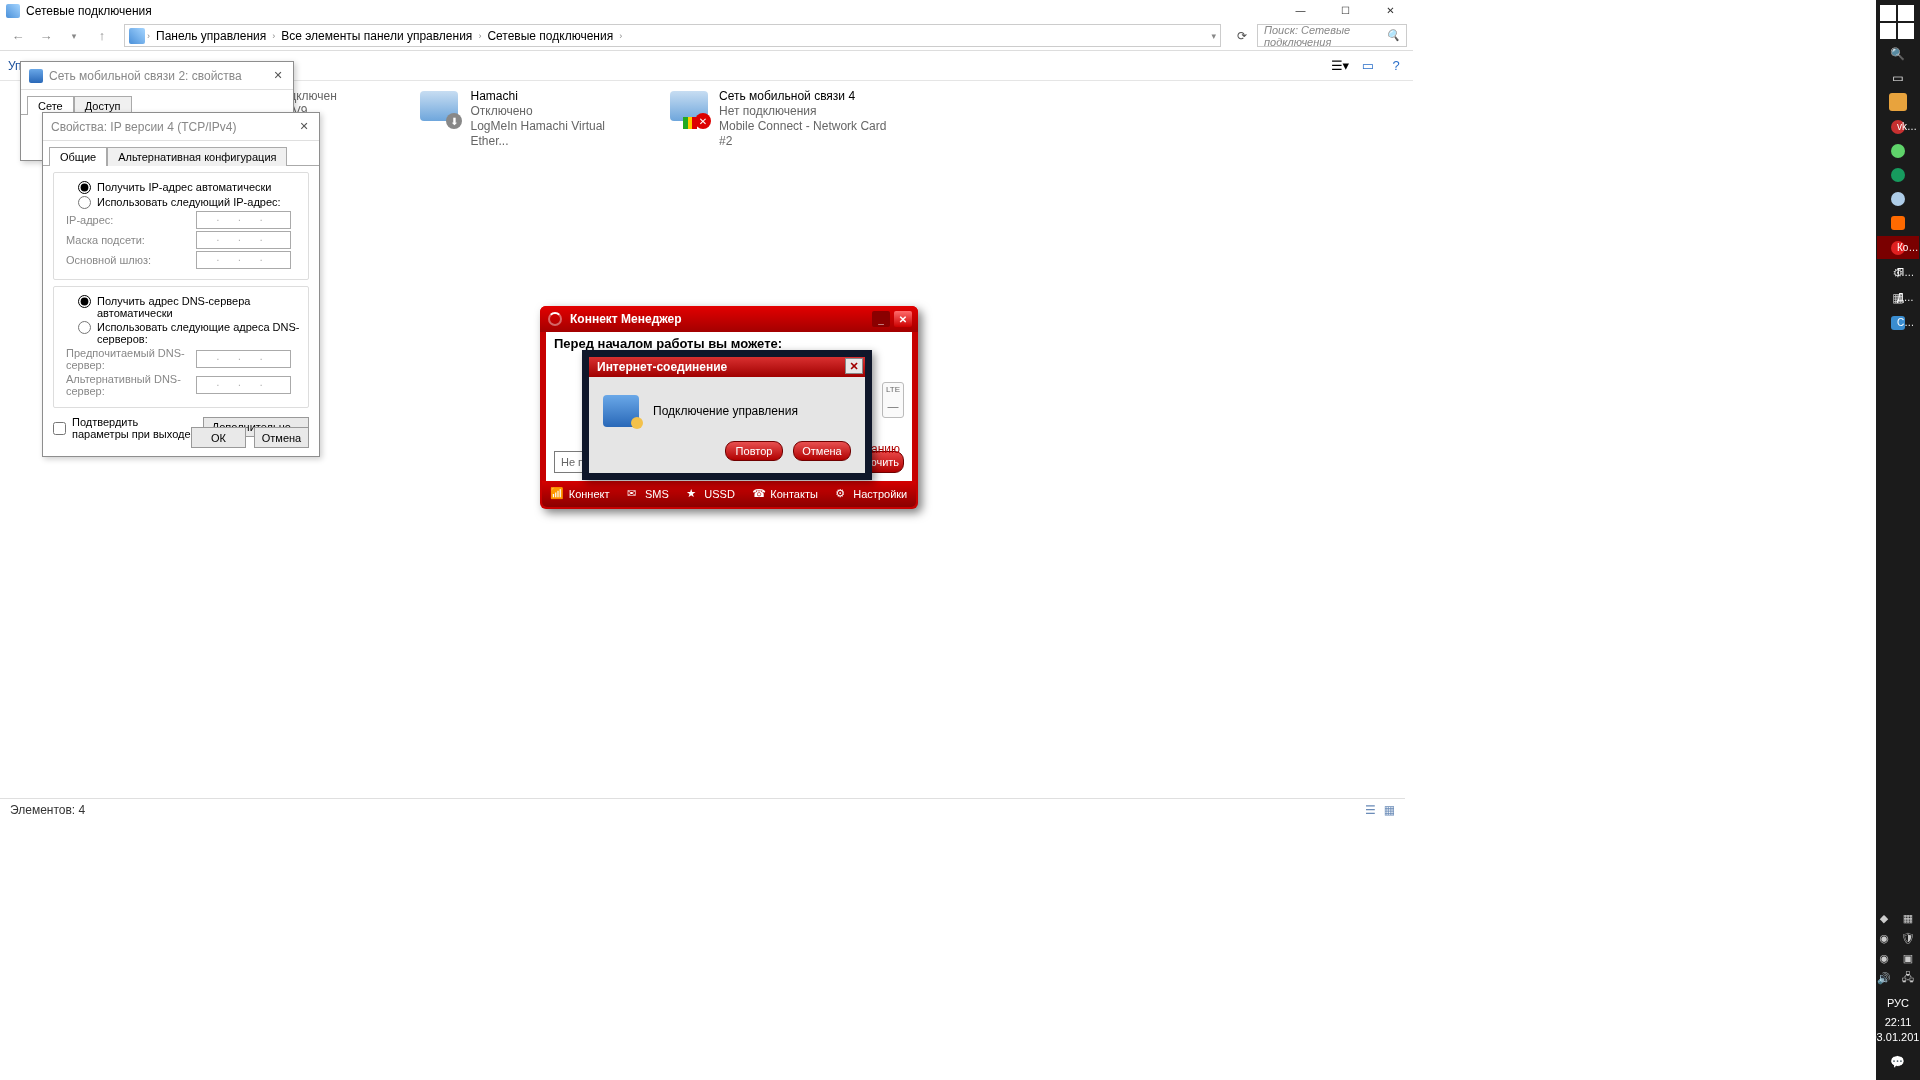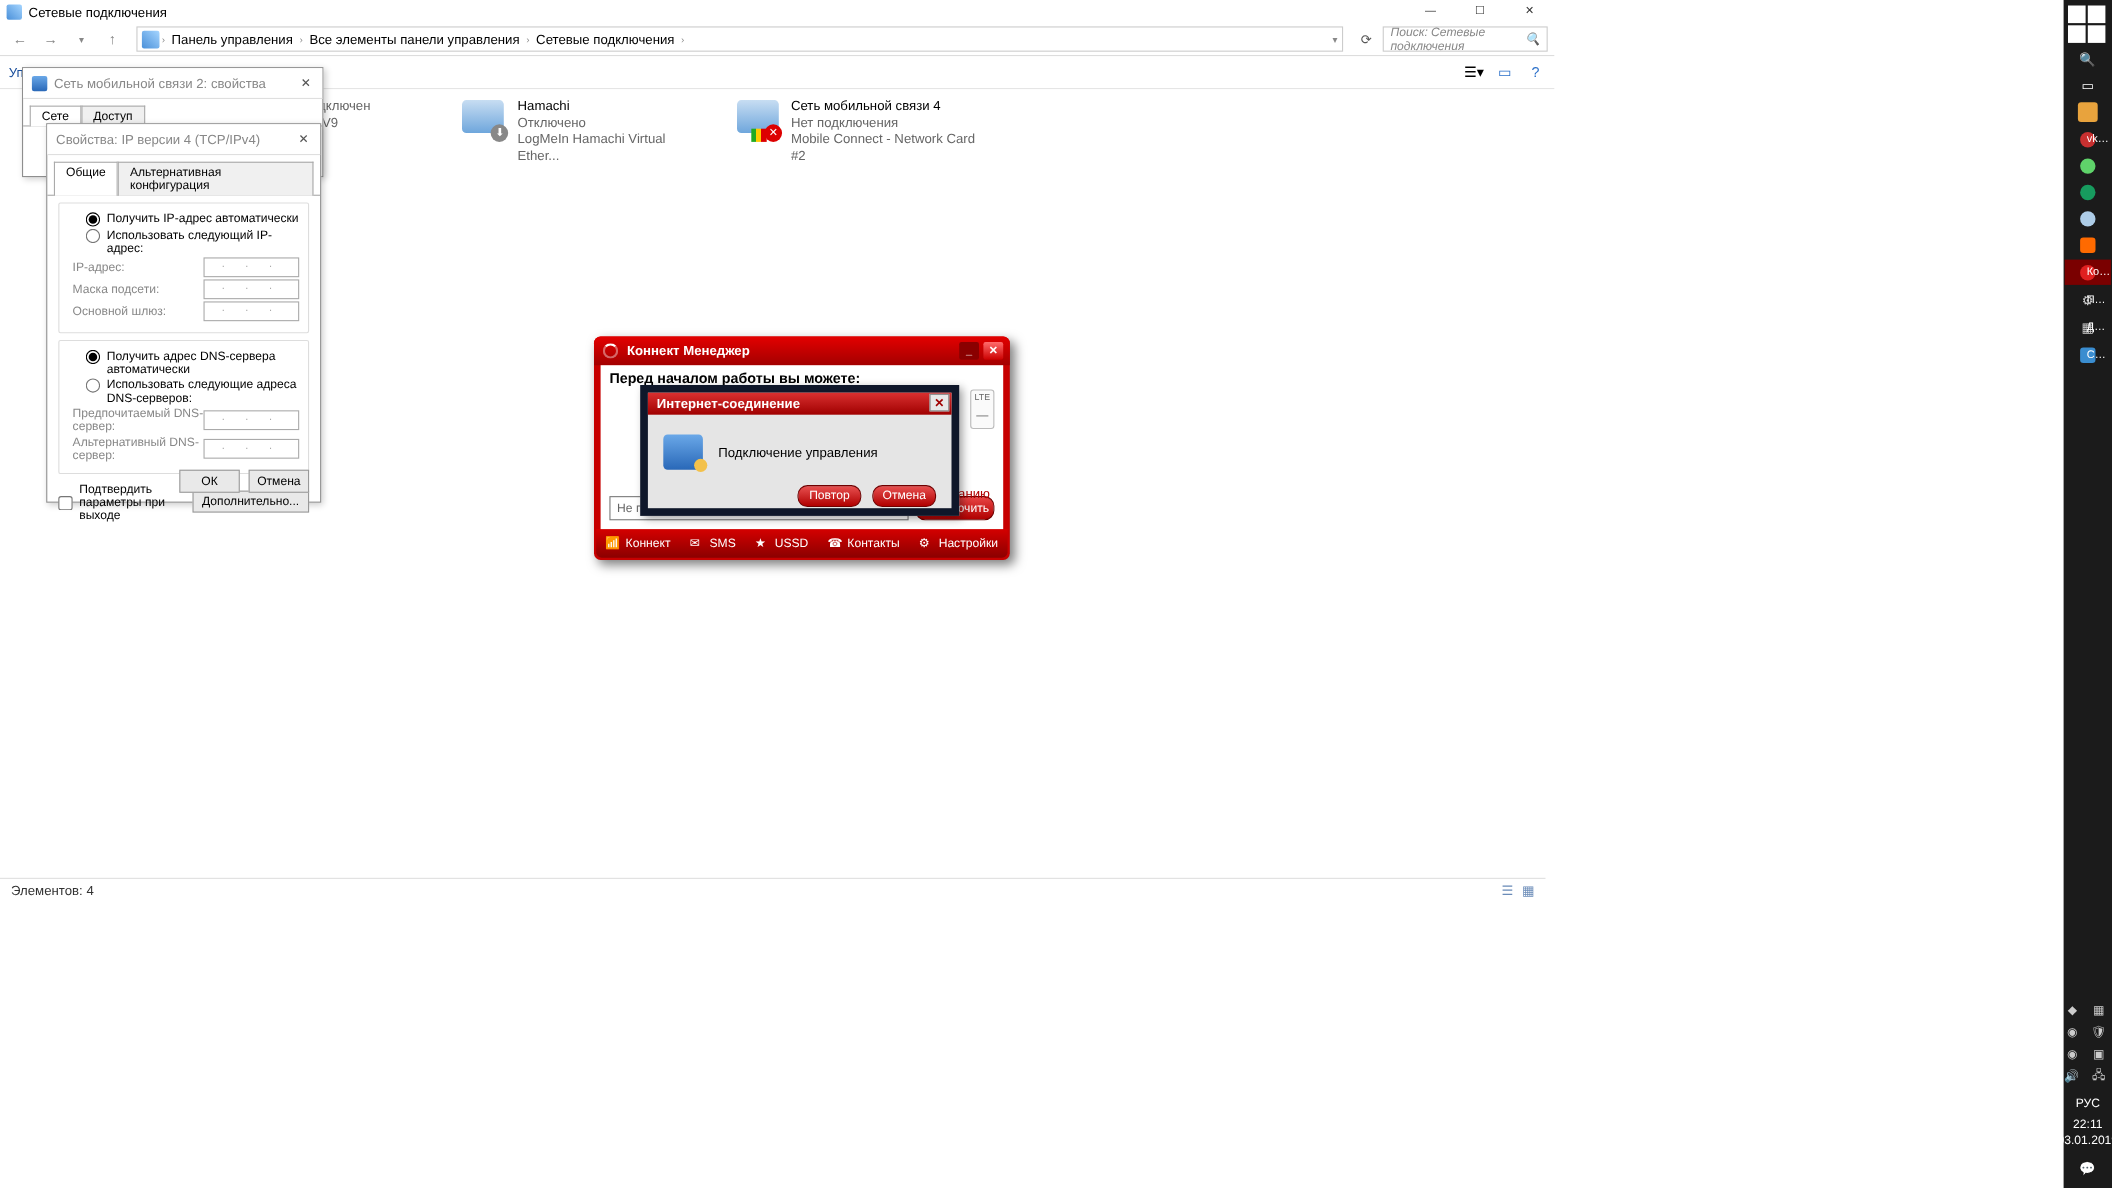--- a/index.html
+++ b/index.html
@@ -44,21 +44,21 @@
 .dlg { position: absolute; background: #fff; border: 1px solid #8e8e8e; box-shadow: 2px 2px 6px rgba(0,0,0,0.2); }
 .dlg-title { height: 28px; background: #fff; display: flex; align-items: center; padding: 0 8px; font-size: 12px; color: #333; border-bottom: 1px solid #dfdfdf; position: relative; }
 .dlg-title.inactive { color: #888; }
 .dlg-close { position: absolute; right: 4px; top: 4px; width: 22px; height: 18px; color: #555; font-size: 11px; display:flex;align-items:center;justify-content:center; }
 
 .props-dlg { left: 20px; top: 61px; width: 274px; height: 100px; }
 .tabs { display: flex; border-bottom: 1px solid #aaa; padding: 6px 6px 0; gap: 0; }
 .tab { padding: 3px 10px; border: 1px solid #aaa; border-bottom: none; background: #fff; font-size: 11px; margin-bottom: -1px; }
 .tab.inactive { background: #f0f0f0; }
 
-.ipv4-dlg { left: 42px; top: 112px; width: 250px; height: 345px; }
+.ipv4-dlg { left: 42px; top: 112px; width: 278px; height: 345px; }
 .ipv4-body { padding: 6px 10px 10px; font-size: 11px; }
 .ipv4-body .info { line-height: 1.35; margin: 4px 0 10px; }
 .radio-row { display: flex; align-items: flex-start; gap: 6px; margin: 2px 0; padding-left: 16px; }
 .radio-row input { accent-color: #000; }
 .field-row { display: flex; align-items: center; margin: 2px 0 2px 4px; }
 .field-row label { width: 130px; color: #888; }
 .ip-input { width: 95px; height: 18px; border: 1px solid #aaa; background: #fff; color: #aaa; text-align: center; letter-spacing: 8px; font-size: 10px; }
 .chk-row { display: flex; align-items: center; gap: 6px; margin-top: 8px; }
 .adv-btn { float: right; padding: 3px 8px; border: 1px solid #999; background: #e9e9e9; font-size: 11px; margin-top: -2px; }
 .dlg-buttons { position: absolute; bottom: 8px; right: 10px; display: flex; gap: 8px; }
@@ -67,38 +67,38 @@
 
 
 .cm-win { position: absolute; left: 540px; top: 306px; width: 378px; background: #c70000; border-radius: 6px; padding: 0; box-shadow: 4px 4px 10px rgba(0,0,0,0.5); }
 .cm-title { height: 26px; display: flex; align-items: center; padding: 0 8px; color: #fff; font-weight: bold; gap: 8px; background: linear-gradient(#e30000,#a30000); border-radius: 6px 6px 0 0; position: relative; }
 .cm-title .spinner { width: 14px; height: 14px; border: 2px solid rgba(255,255,255,0.4); border-top-color: #fff; border-radius: 50%; }
 .cm-title .btns { position: absolute; right: 6px; display: flex; gap: 4px; }
 .cm-tb { width: 18px; height: 16px; background: #8a0000; color: #fff; font-size: 10px; display:flex;align-items:center;justify-content:center; border-radius: 2px; }
 .cm-tb.close { background: linear-gradient(#ff6b6b,#cc0000); }
 .cm-body { background: #fff; margin: 0 6px; padding: 4px 8px 8px; position: relative; }
 .cm-head { font-weight: bold; font-size: 13px; margin-bottom: 6px; }
-.cm-side-badge { position: absolute; right: 8px; top: 22px; width: 22px; height: 36px; border: 1px solid #bbb; border-radius: 3px; font-size: 8px; text-align: center; padding-top: 2px; color: #666; background: #fafafa; }
+.cm-side-badge { position: absolute; right: 8px; top: 50px; width: 22px; height: 36px; border: 1px solid #bbb; border-radius: 3px; font-size: 8px; text-align: center; padding-top: 2px; color: #666; background: #fafafa; }
 .cm-dropdown { display: flex; margin-top: 100px; }
 .cm-select { flex: 1; height: 22px; border: 1px solid #7a7a7a; padding: 2px 6px; font-size: 11px; color: #666; display:flex; align-items:center; justify-content:space-between; background: #fff; }
 .cm-connect-btn { width: 72px; height: 22px; background: linear-gradient(#e84545,#b00000); color: #fff; border: 1px solid #700000; border-radius: 9px; font-size: 11px; margin-left: 6px; }
 .cm-partial { position: absolute; right: 12px; top: 110px; color: #b00000; font-size: 12px; }
 .cm-bottom { background: linear-gradient(#d40000,#8b0000); height: 26px; display: flex; align-items: center; justify-content: space-around; margin: 0 2px 2px; border-radius: 0 0 5px 5px; }
 .cm-nav { color: #fff; font-size: 11px; display: flex; align-items: center; gap: 4px; }
 .cm-nav .ic { width: 14px; height: 14px; }
 
 
 .inner-modal { position: absolute; left: 582px; top: 350px; width: 290px; background: #e5e5e5; border: 7px solid #0f172a; box-shadow: 3px 3px 8px rgba(0,0,0,0.4); }
 .im-title { background: linear-gradient(#d93030,#a00000); color: #fff; font-size: 12px; height: 20px; display: flex; align-items: center; padding: 0 8px; position: relative; font-weight: bold; }
 .im-title .x { position: absolute; right: 2px; top: 1px; width: 18px; height: 16px; background: #e8e8e8; color: #a00000; font-weight: bold; display:flex;align-items:center;justify-content:center; border: 1px solid #888; font-size: 11px; }
 .im-body { padding: 18px 14px 10px; display: flex; gap: 14px; align-items: center; }
 .im-body .net-icon { width: 36px; height: 32px; background: linear-gradient(#6aa8e8,#2968b8); border-radius: 4px; position: relative; }
 .im-body .net-icon::after { content:''; position:absolute; bottom:-2px; right:-4px; width:12px;height:12px; background:#f3c14b; border-radius:50%; }
 .im-body .msg { font-size: 12px; }
-.im-btns { display: flex; justify-content: flex-end; gap: 10px; padding: 4px 14px 1px; }
+.im-btns { display: flex; justify-content: flex-end; gap: 10px; padding: 4px 14px 12px; }
 .im-btns button { width: 58px; height: 20px; background: linear-gradient(#e85050,#b00000); color: #fff; border: 1px solid #700000; border-radius: 9px; font-size: 11px; }
 
 
 .taskbar { position: absolute; right: 0; top: 0; width: 44px; height: 1080px; background: #1b1b1b; display: flex; flex-direction: column; align-items: center; padding-top: 2px; }
 .tb-item { width: 42px; height: 22px; display: flex; align-items: center; justify-content: center; margin: 1px 0; position: relative; }
 .tb-item.wide { height: 23px; }
 .tb-item .dot { width: 18px; height: 18px; border-radius: 3px; }
 .tb-item.active { background: #7a0000; }
 .tb-item .label { color: #fff; font-size: 10px; position: absolute; left: 20px; white-space: nowrap; overflow: hidden; text-overflow: ellipsis; width: 22px; }
 .tray { margin-top: auto; display: grid; grid-template-columns: 22px 22px; gap: 2px; padding: 4px 0; }

